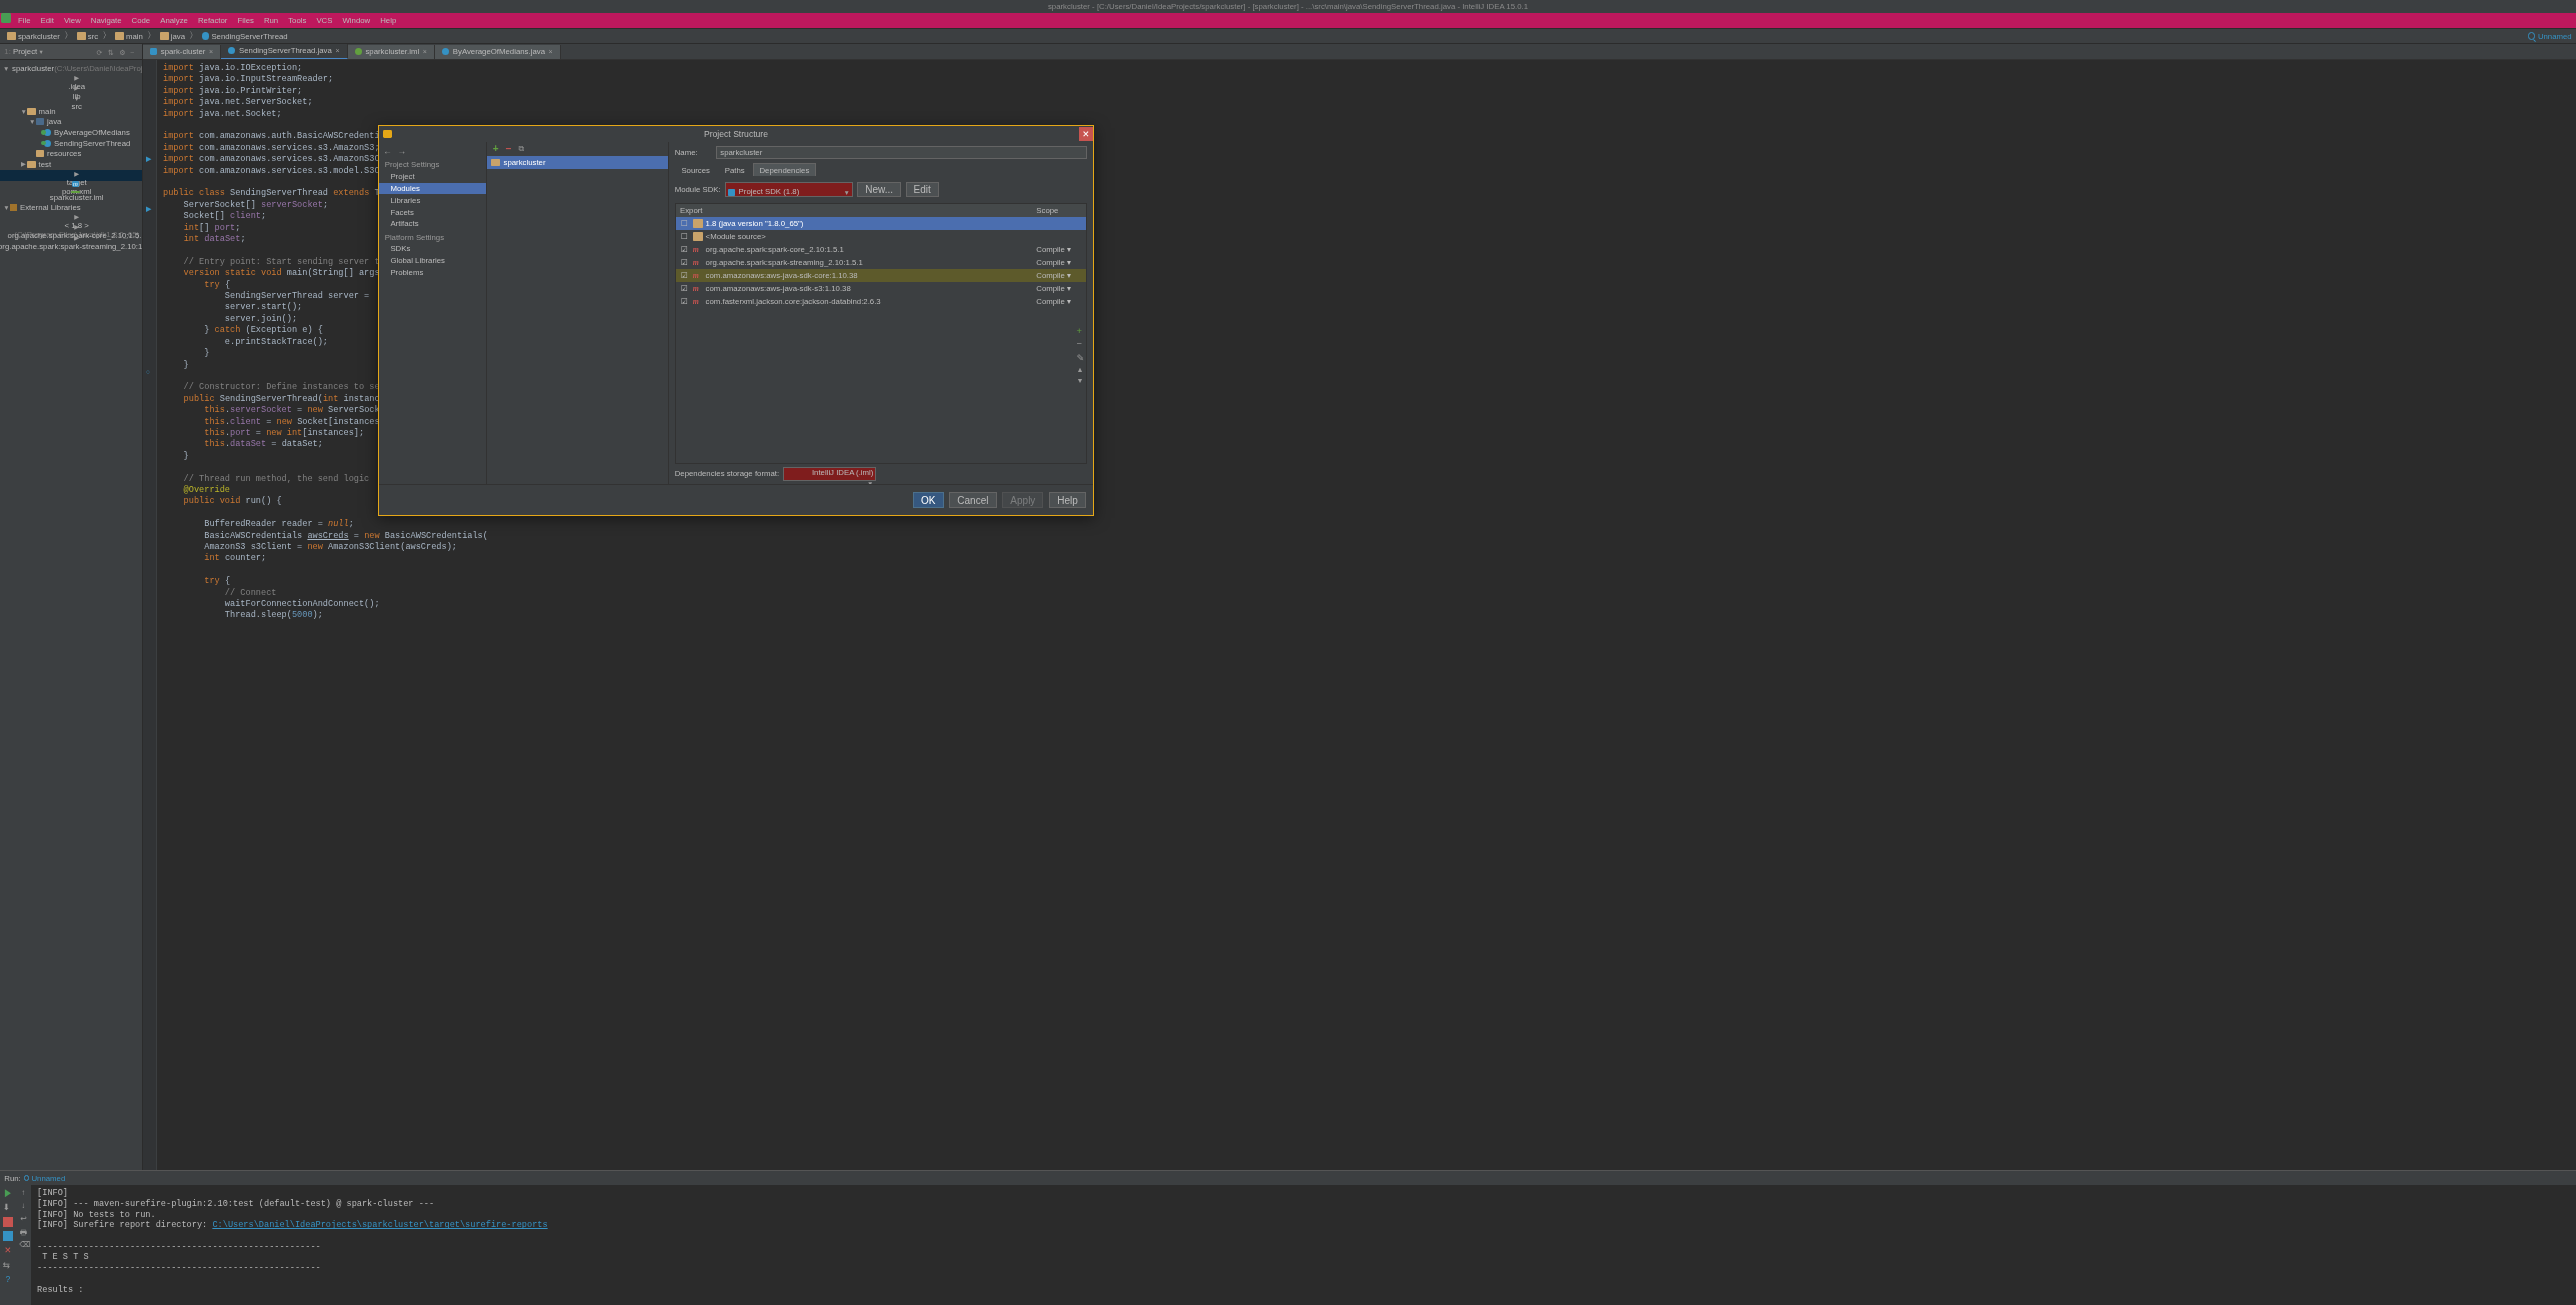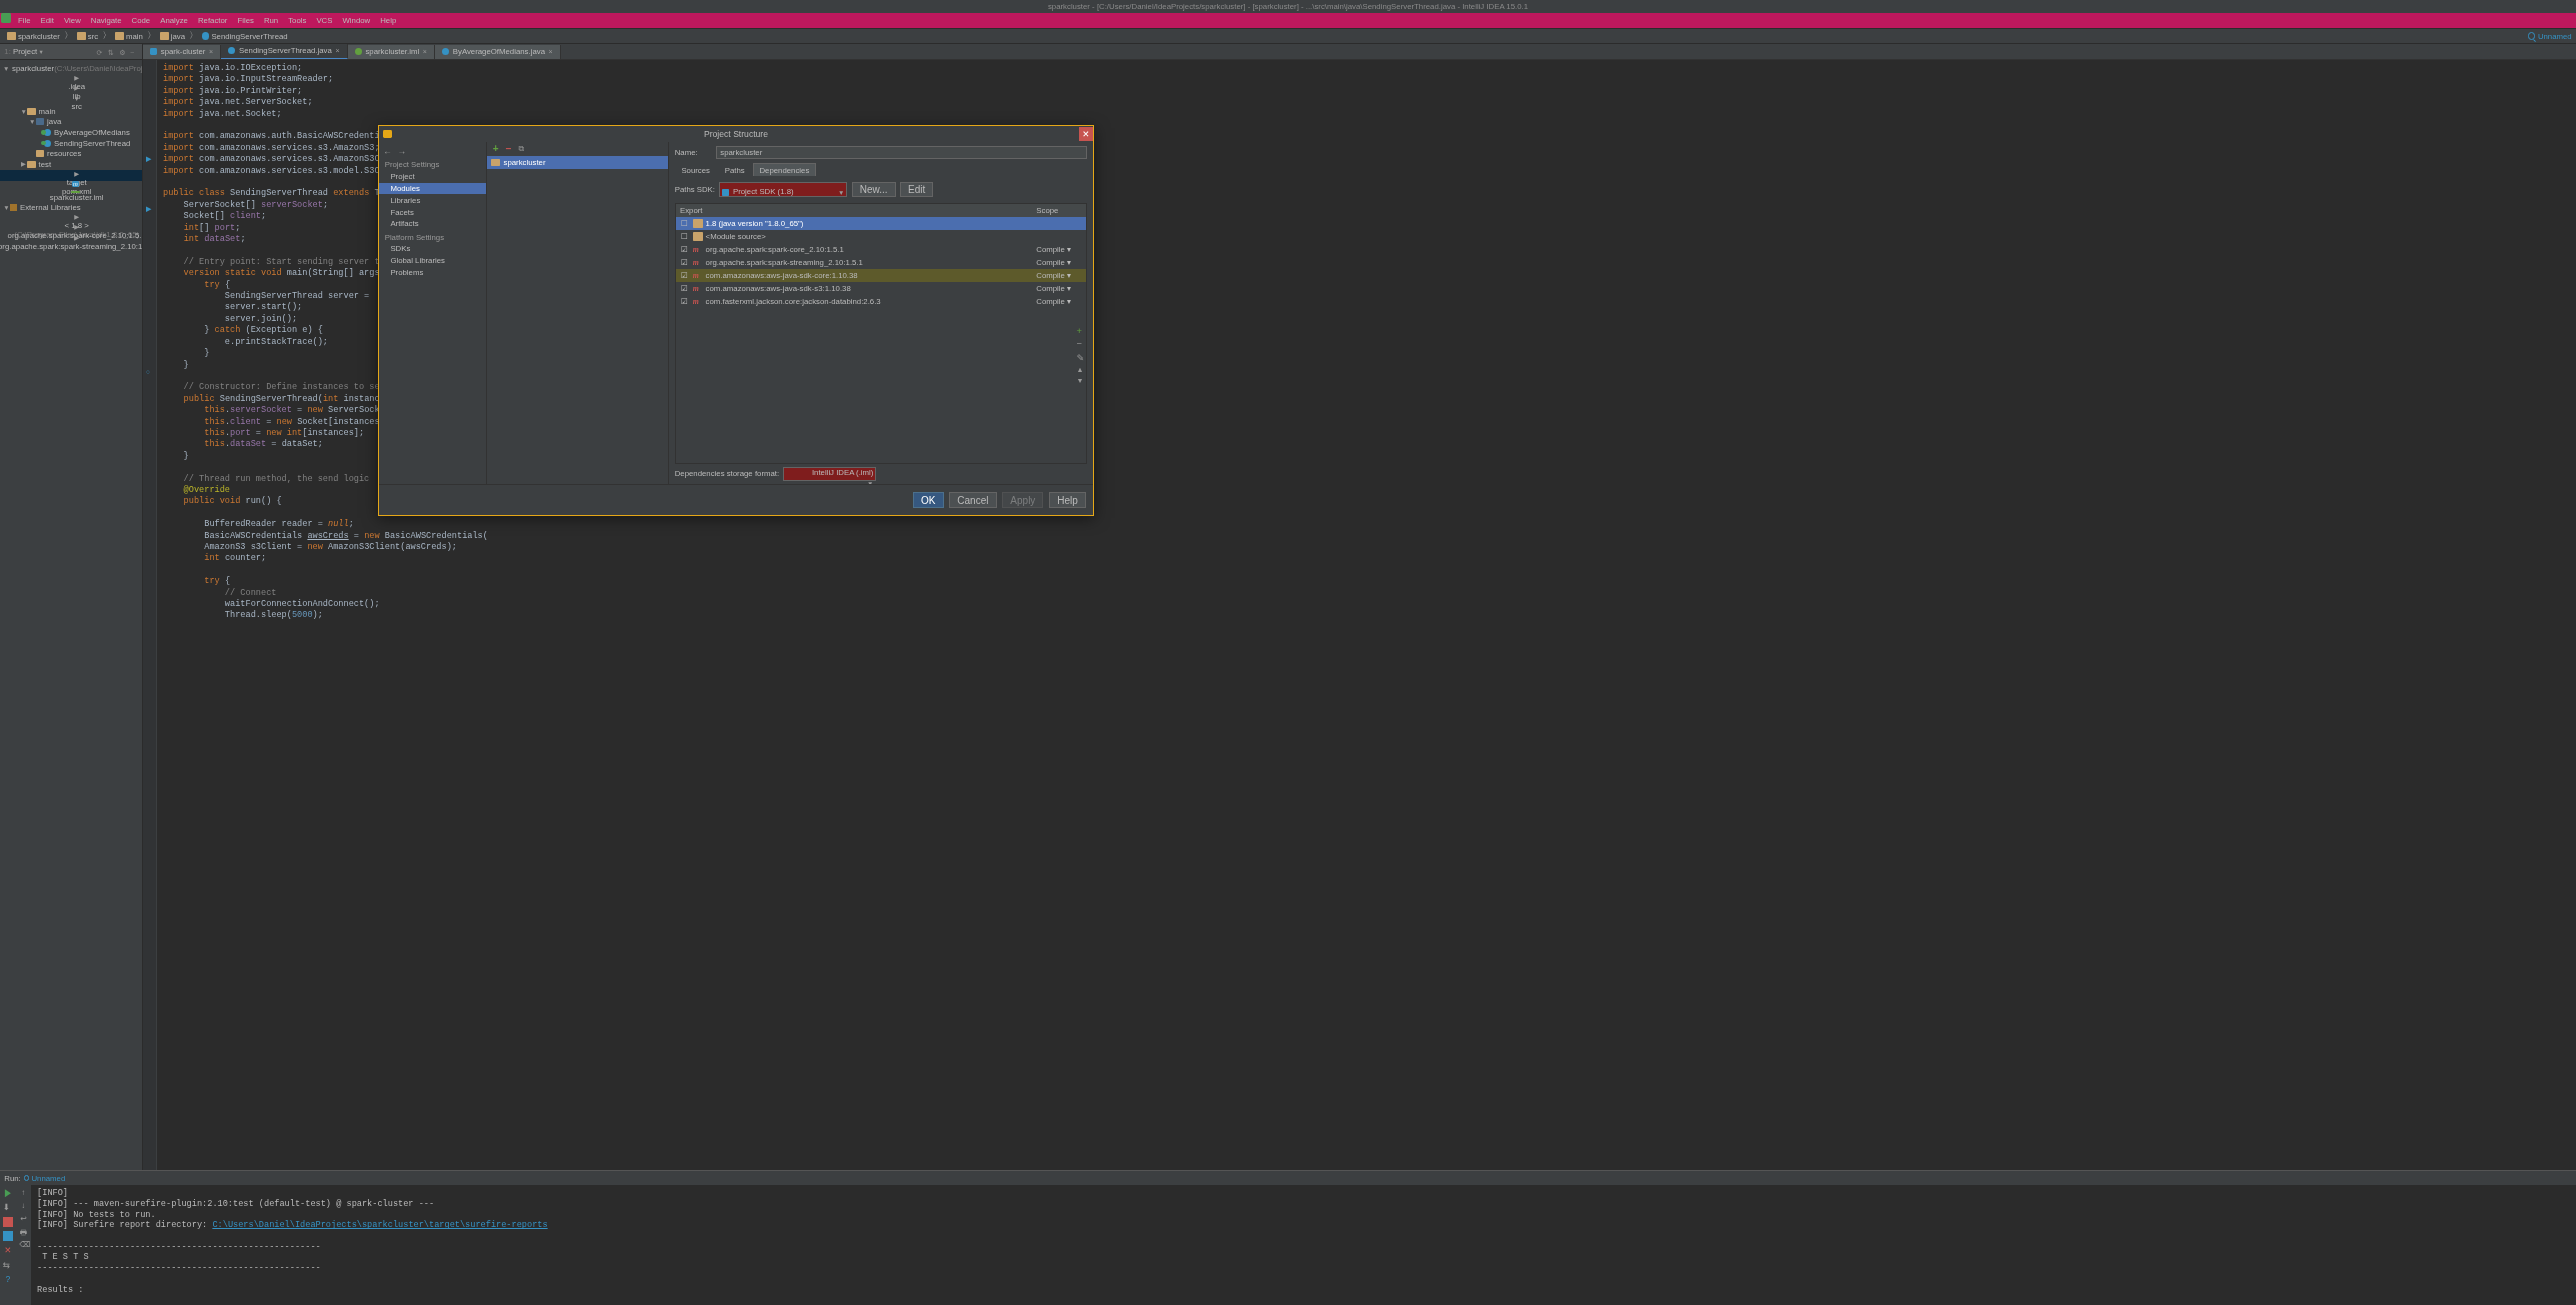--- a/index.html
+++ b/index.html
@@ -564,21 +564,21 @@
       <div class="field-row">
         <label>Name:</label>
         <input type="text" value="sparkcluster" style="">
       </div>
       <div class="subtabs" id="subtabs">
           <div class="subtab">Sources</div>
           <div class="subtab">Paths</div>
           <div class="subtab active">Dependencies</div>
         </div>
       <div class="sdk-row">
-        <label>Paths SDK:</label>
+        <label>Module SDK:</label>
         <div class="combo" style="width:128px;">
           <span style="width:7.1px;height:7.1px;background:#3592c4;border-radius:0.7px;display:inline-block;"></span>
           <span>Project SDK (1.8)</span>
           <span class="dd">▼</span>
         </div>
         <button class="btn">New...</button>
         <button class="btn">Edit</button>
       </div>
       <div class="dep-table">
         <div class="dep-hdr">

